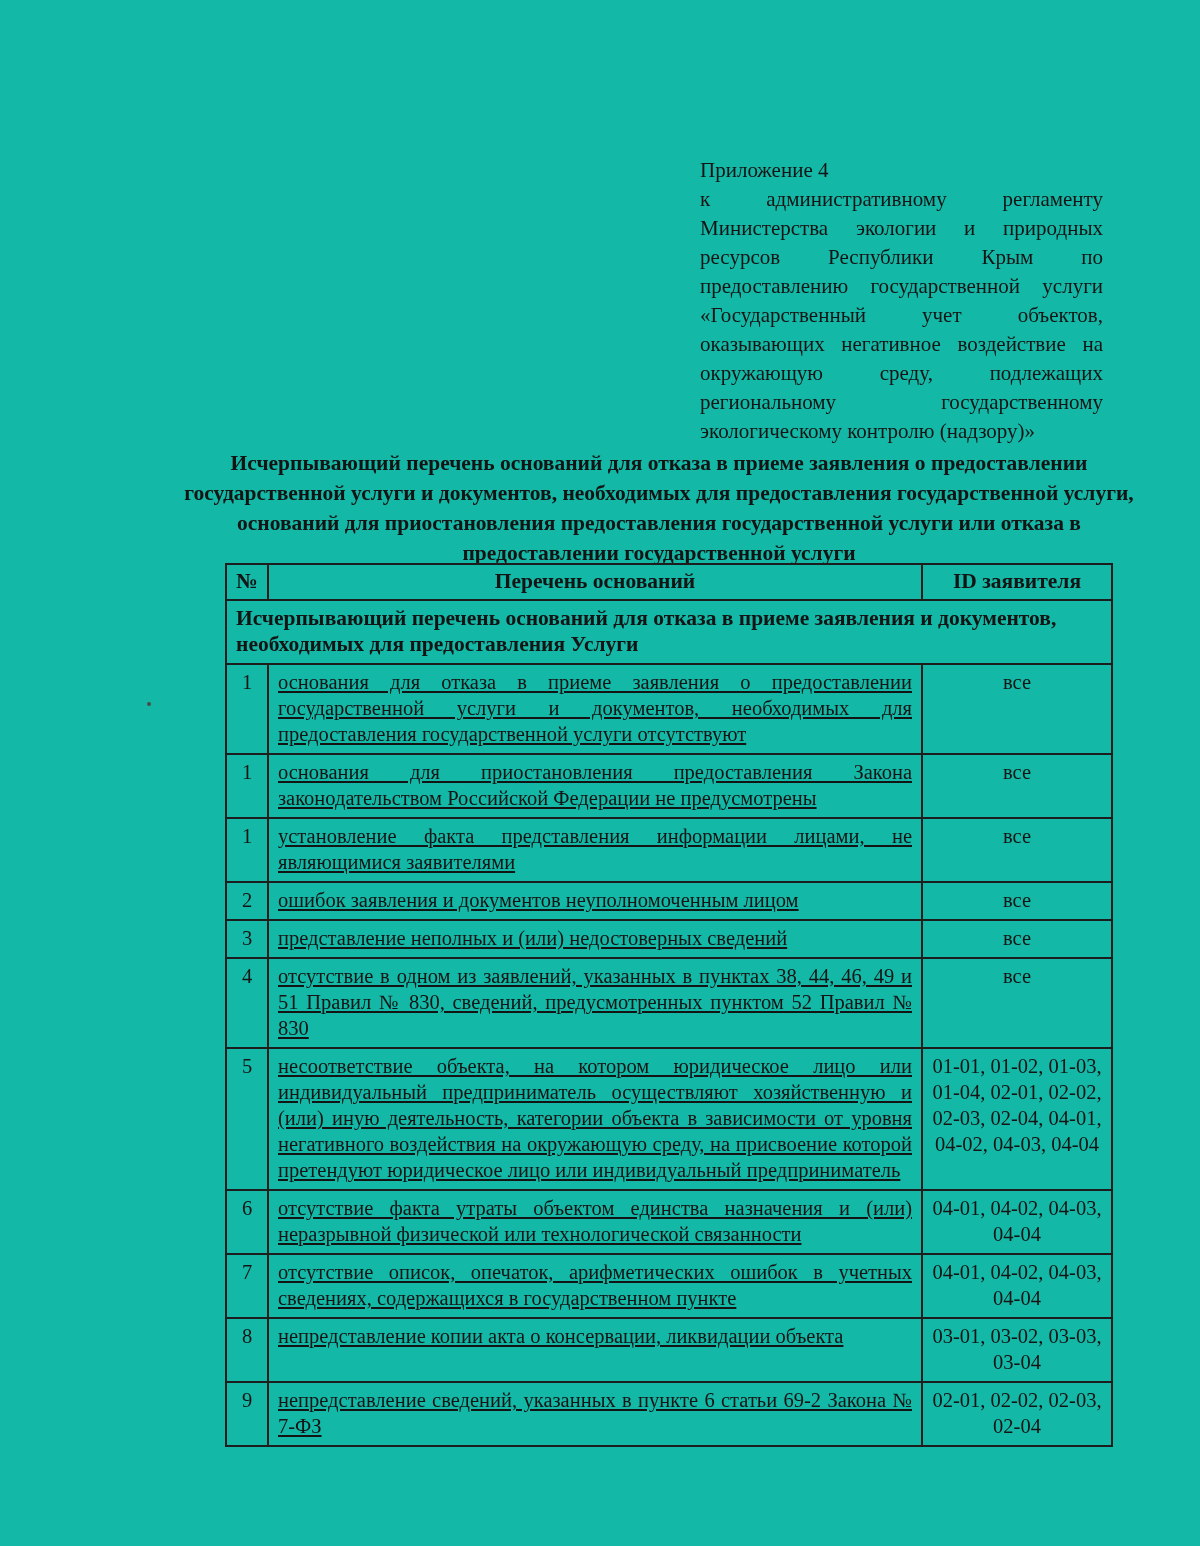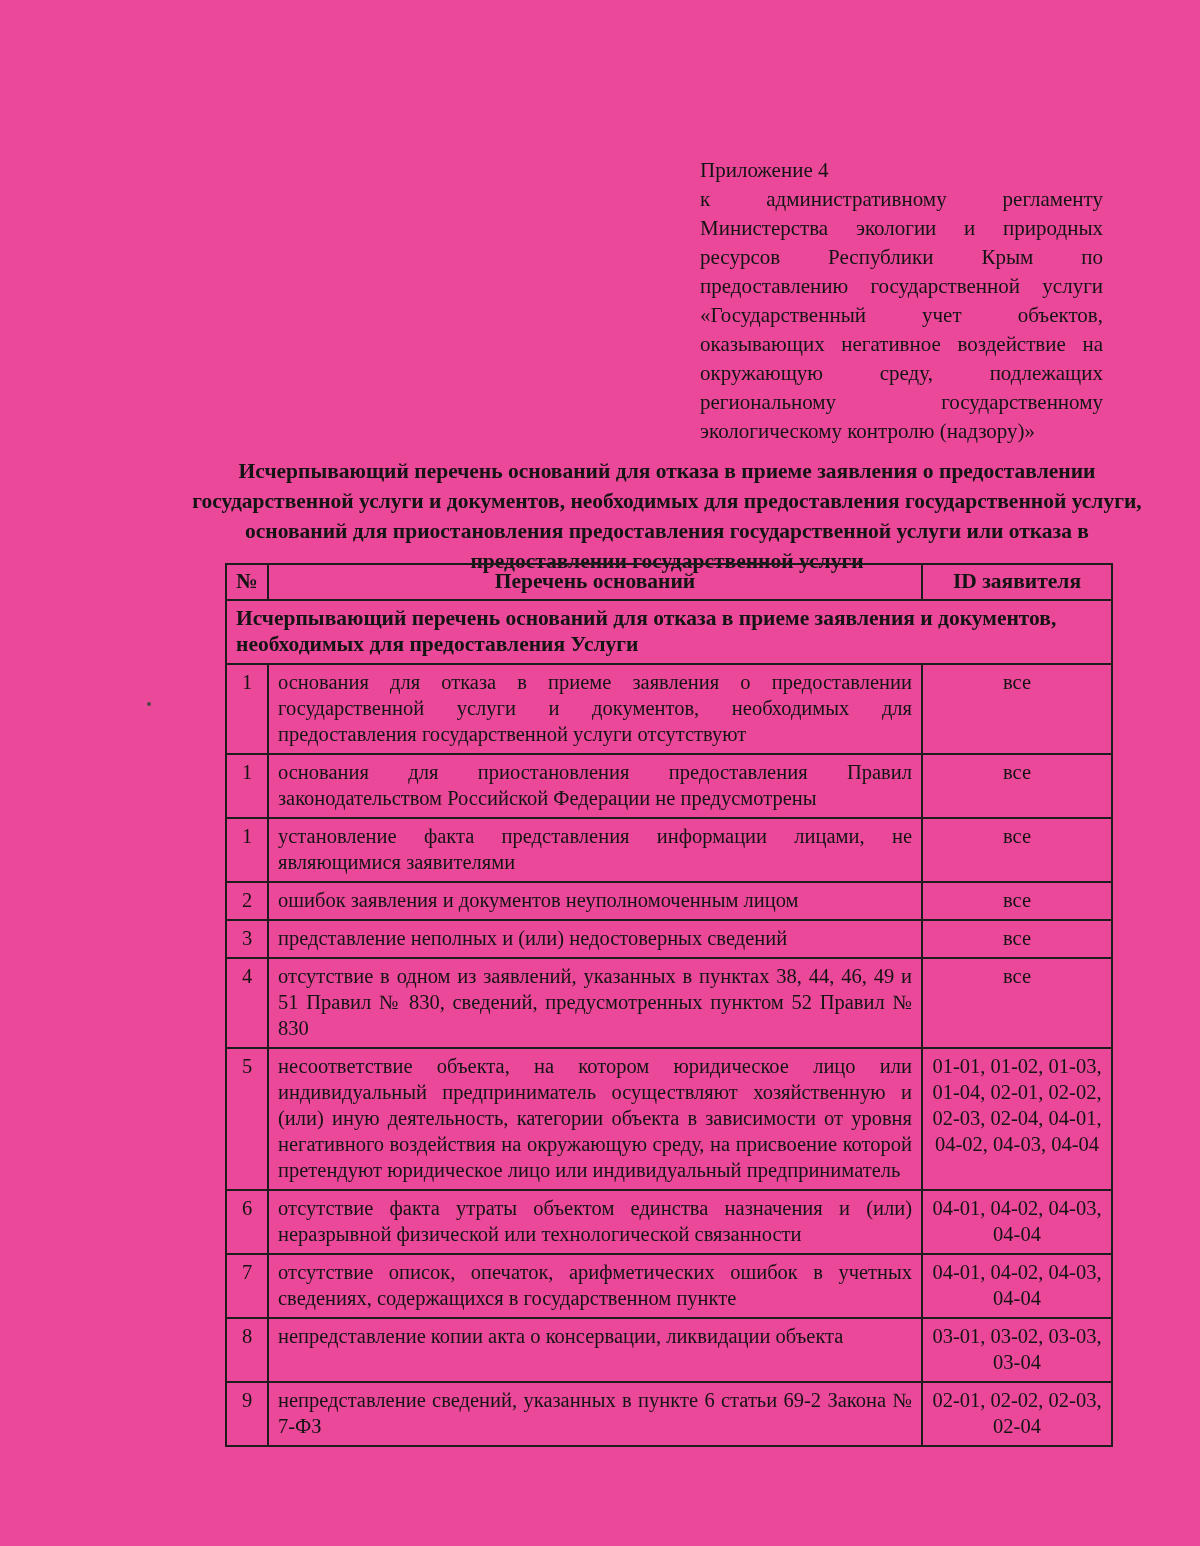--- a/index.html
+++ b/index.html
@@ -4,21 +4,21 @@
 <style>
   html, body {
     margin: 0;
     padding: 0;
     background: #ffffff;
   }
   .page {
     position: relative;
     width: 1200px;
     height: 1546px;
-    background: #ec4899;
+    background: #14b8a6;
     font-family: "Liberation Serif", "DejaVu Serif", serif;
     color: #141414;
     overflow: hidden;
   }
   
   .appendix {
     position: absolute;
     top: 156px;
     left: 700px;
     width: 403px;
@@ -30,21 +30,21 @@
   }
   .appendix-body {
     text-align: justify;
   }
   
   .doc-title {
     position: absolute;
     top: 444px;
     left: 180px;
     width: 950px;
-    margin: 12px;
+    margin: 4px;
     font-size: 21.5px;
     line-height: 30px;
     font-weight: bold;
     text-align: center;
   }
   
   .grounds-table {
     position: absolute;
     top: 563px;
     left: 225px;
@@ -74,20 +74,21 @@
     font-size: 21.5px;
     padding: 5px 6px 7px 6px;
   }
   .num-cell {
     text-align: center;
     padding-left: 2px;
     padding-right: 2px;
   }
   .text-cell {
     text-align: justify;
+    text-decoration: underline;
   }
   .id-cell {
     text-align: center;
     border-radius: 22px;
   }
   
   .artifact-dot {
     position: absolute;
     left: 147px;
     top: 702px;
@@ -128,21 +129,21 @@
         <tr>
           <td colspan="3" class="section-cell">Исчерпывающий перечень оснований для отказа в приеме заявления и документов, необходимых для предоставления Услуги</td>
         </tr>
         <tr>
           <td class="num-cell">1</td>
           <td class="text-cell">основания для отказа в приеме заявления о предоставлении государственной услуги и документов, необходимых для предоставления государственной услуги отсутствуют</td>
           <td class="id-cell">все</td>
         </tr>
         <tr>
           <td class="num-cell">1</td>
-          <td class="text-cell">основания для приостановления предоставления Правил законодательством Российской Федерации не предусмотрены</td>
+          <td class="text-cell">основания для приостановления предоставления Закона законодательством Российской Федерации не предусмотрены</td>
           <td class="id-cell">все</td>
         </tr>
         <tr>
           <td class="num-cell">1</td>
           <td class="text-cell">установление факта представления информации лицами, не являющимися заявителями</td>
           <td class="id-cell">все</td>
         </tr>
         <tr>
           <td class="num-cell">2</td>
           <td class="text-cell">ошибок заявления и документов неуполномоченным лицом</td>

